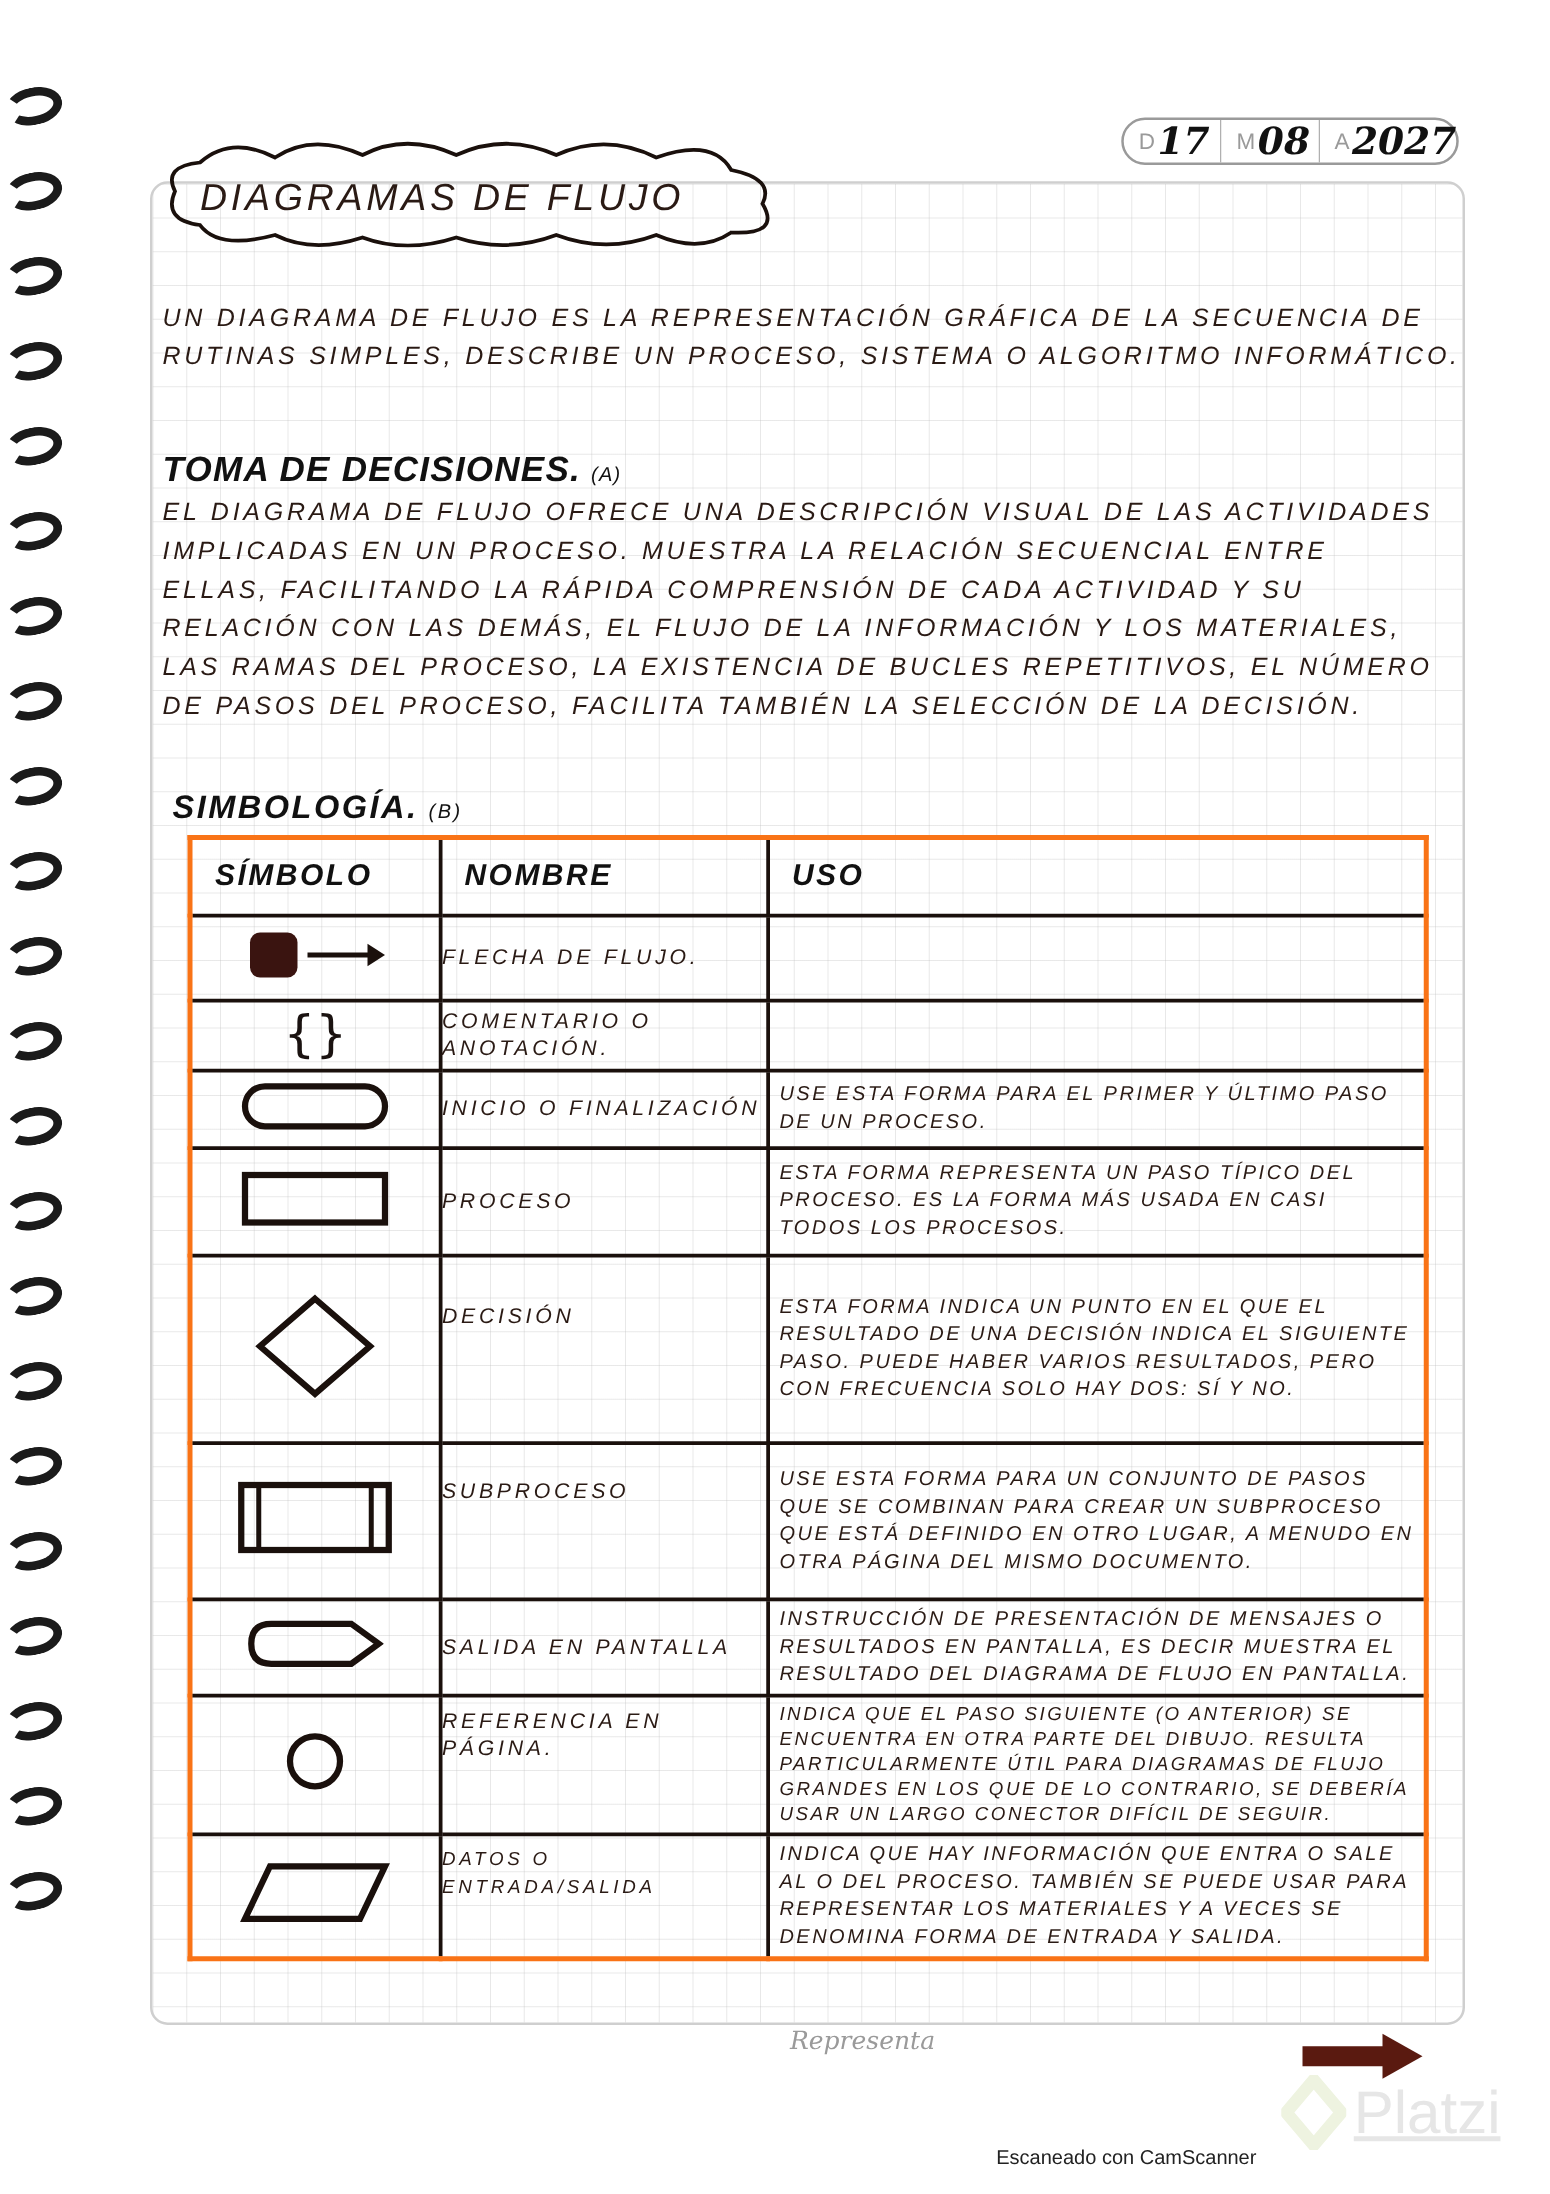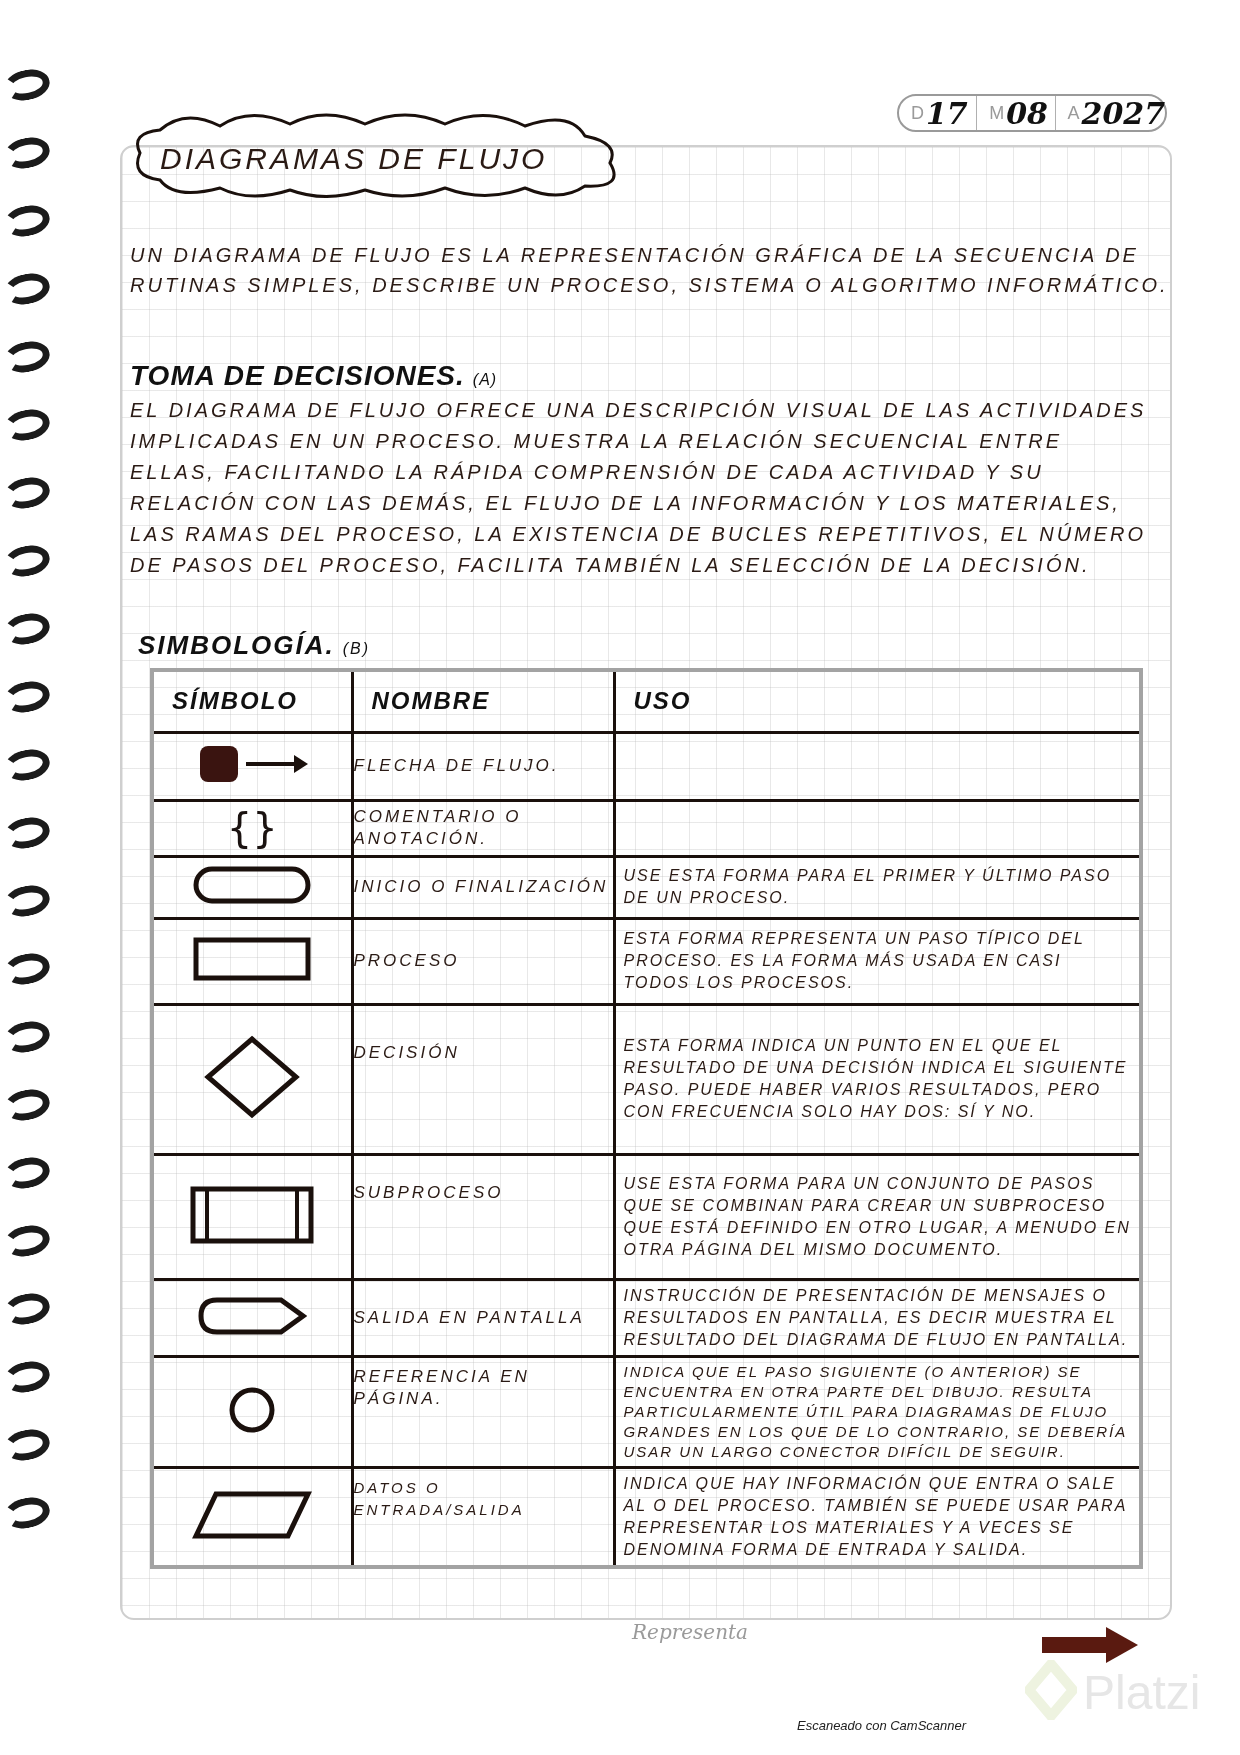--- a/index.html
+++ b/index.html
@@ -39,34 +39,34 @@
   .hand { font-family: "Liberation Sans", sans-serif; font-style: italic; text-transform: uppercase;
           color: #2a1a14; letter-spacing: 3px; }
 
   .intro { position: absolute; left: 130px; top: 240px; width: 1060px; font-size: 20px; line-height: 30px; }
   .h-decisiones { position: absolute; left: 130px; top: 360px; font-size: 28px; font-weight: bold; font-style: italic; letter-spacing: 1px; color: #111; }
   .h-decisiones small, .h-simb small { font-size: 16px; font-weight: normal; margin-left: 8px; }
   .decisiones-body { position: absolute; left: 130px; top: 395px; width: 1020px; font-size: 20px; line-height: 31px; }
   .h-simb { position: absolute; left: 138px; top: 630px; font-size: 26px; font-weight: bold; font-style: italic; letter-spacing: 2px; color: #111; }
 
   
-  .sym-table { position: absolute; left: 150px; top: 668px; width: 993px; border: 4px solid #a3a3a3; border-collapse: collapse; }
+  .sym-table { position: absolute; left: 150px; top: 668px; width: 993px; border: 4px solid #f97316; border-collapse: collapse; }
   .sym-table th, .sym-table td { border: 3px solid #1a100c; vertical-align: middle; }
   .sym-table th { height: 62px; text-align: left; padding-left: 18px; font-size: 24px; font-weight: bold; font-style: italic; letter-spacing: 2px; color: #111; }
   .col-sym { width: 200px; }
   .col-name { width: 262px; }
   .sym-cell { text-align: center; }
   .name-cell { padding: 4px 0; font-size: 17px; line-height: 22px; }
   .uso-cell { padding: 4px 8px; font-size: 16px; line-height: 22px; letter-spacing: 2px; }
   .shape { display: inline-block; }
 
   .footer-sig { position: absolute; left: 632px; top: 1620px; font-size: 20px; color: #9a9a9a; font-style: italic; font-family: "DejaVu Serif", serif; }
   .footer-arrow { position: absolute; left: 1040px; top: 1625px; }
-  .scanner { position: absolute; left: 797px; top: 1718px; font-size: 13px; color: #222; font-style: italic; }
-  .platzi { position: absolute; left: 1025px; top: 1660px; font-size: 48px; color: #e6e6e6; display: flex; align-items: flex-end; gap: 6px; }
+  .scanner { position: absolute; left: 797px; top: 1718px; font-size: 16px; color: #222; }
+  .platzi { position: absolute; left: 1025px; top: 1660px; font-size: 48px; color: #e6e6e6; display: flex; align-items: center; gap: 6px; text-decoration: underline; }
 </style>
 </head>
 <body>
 
 <div class="spiral" id="spiral">
     <div class="ring" style="top: 10px;"></div>
     <div class="ring" style="top: 78px;"></div>
     <div class="ring" style="top: 146px;"></div>
     <div class="ring" style="top: 214px;"></div>
     <div class="ring" style="top: 282px;"></div>

